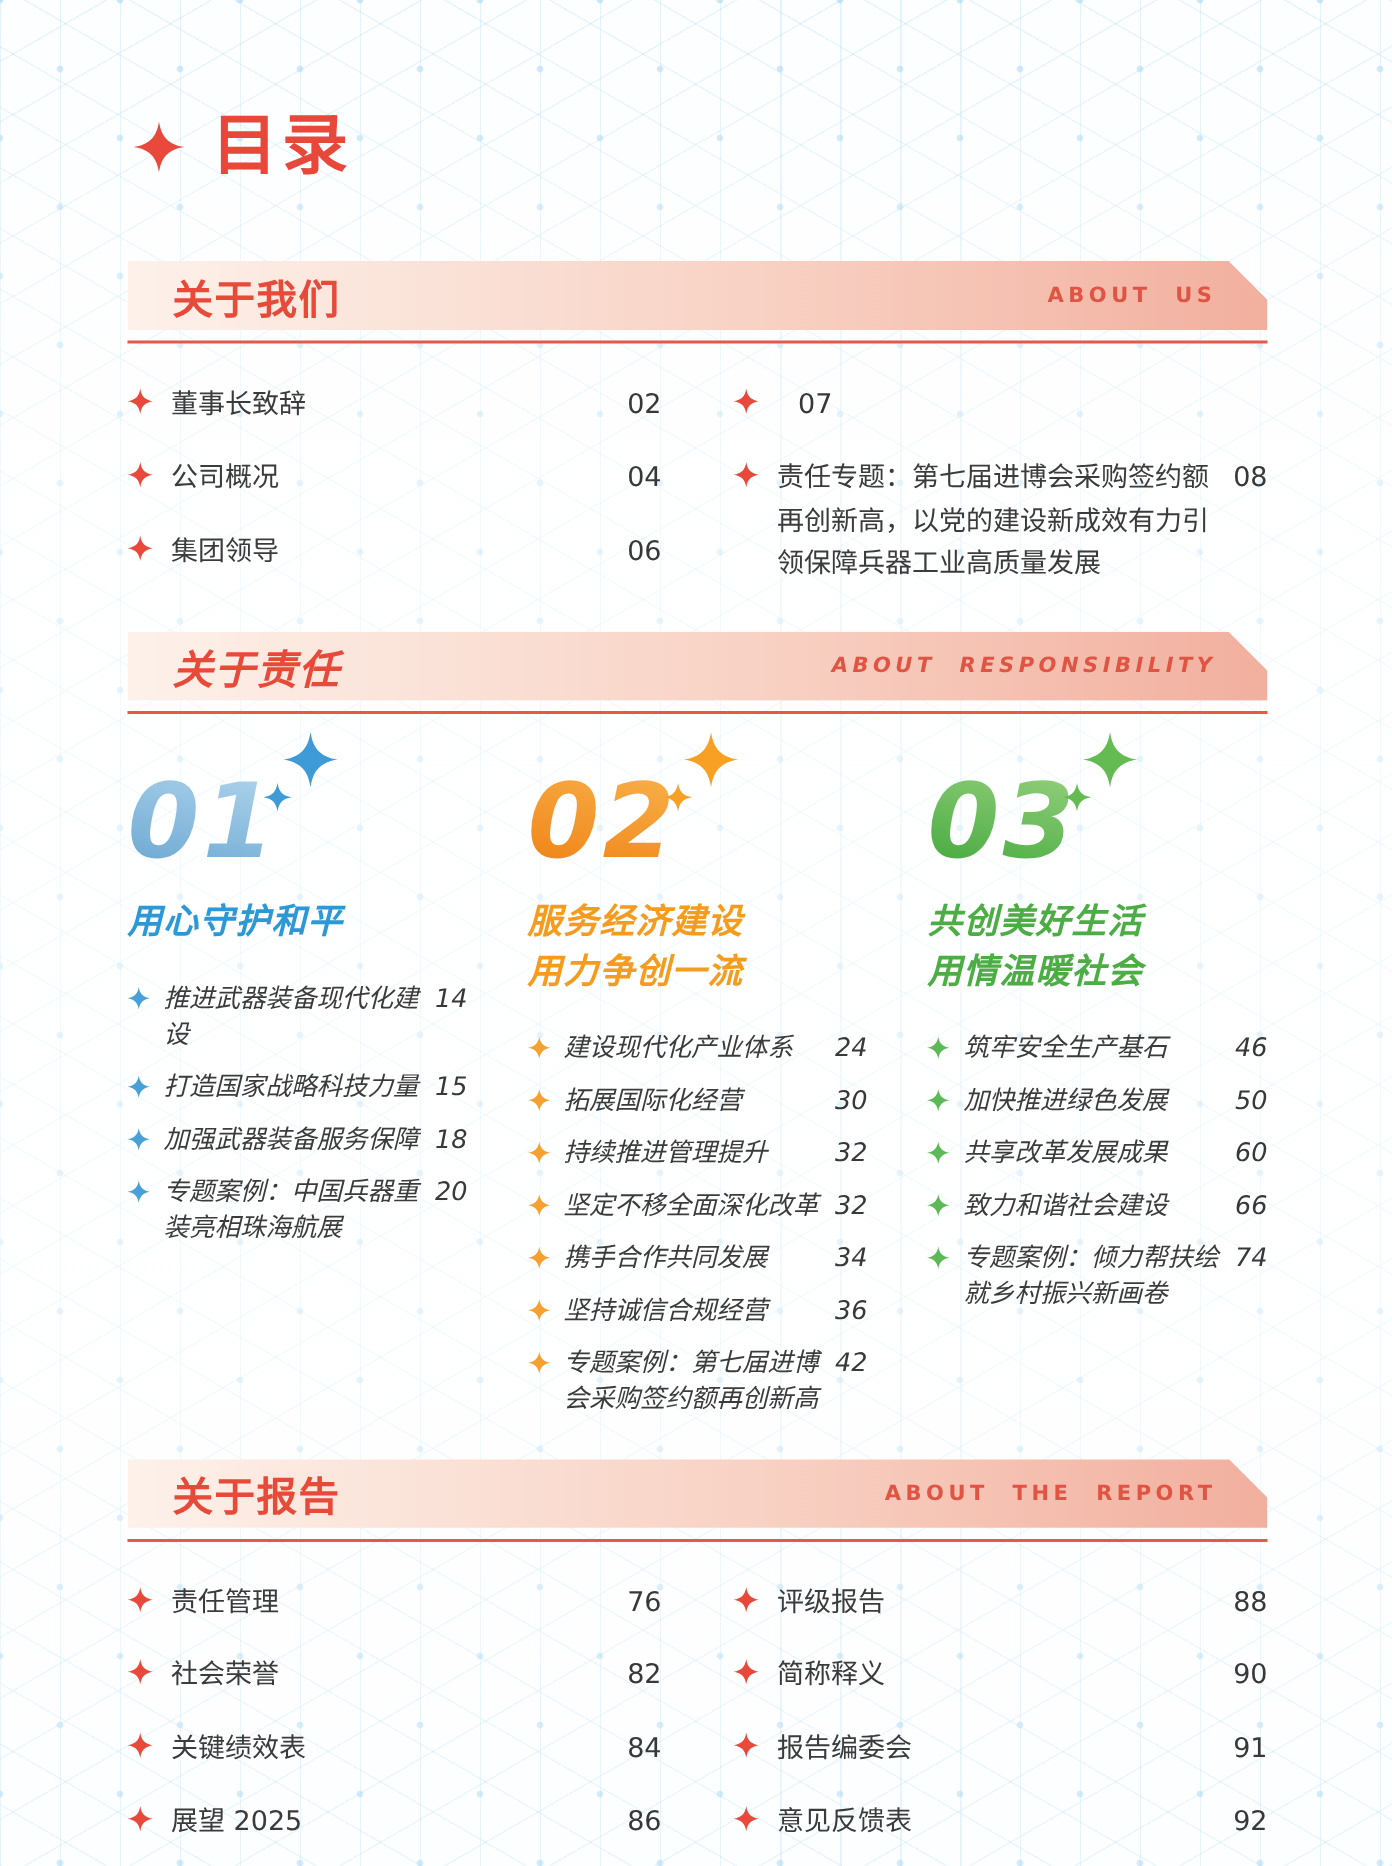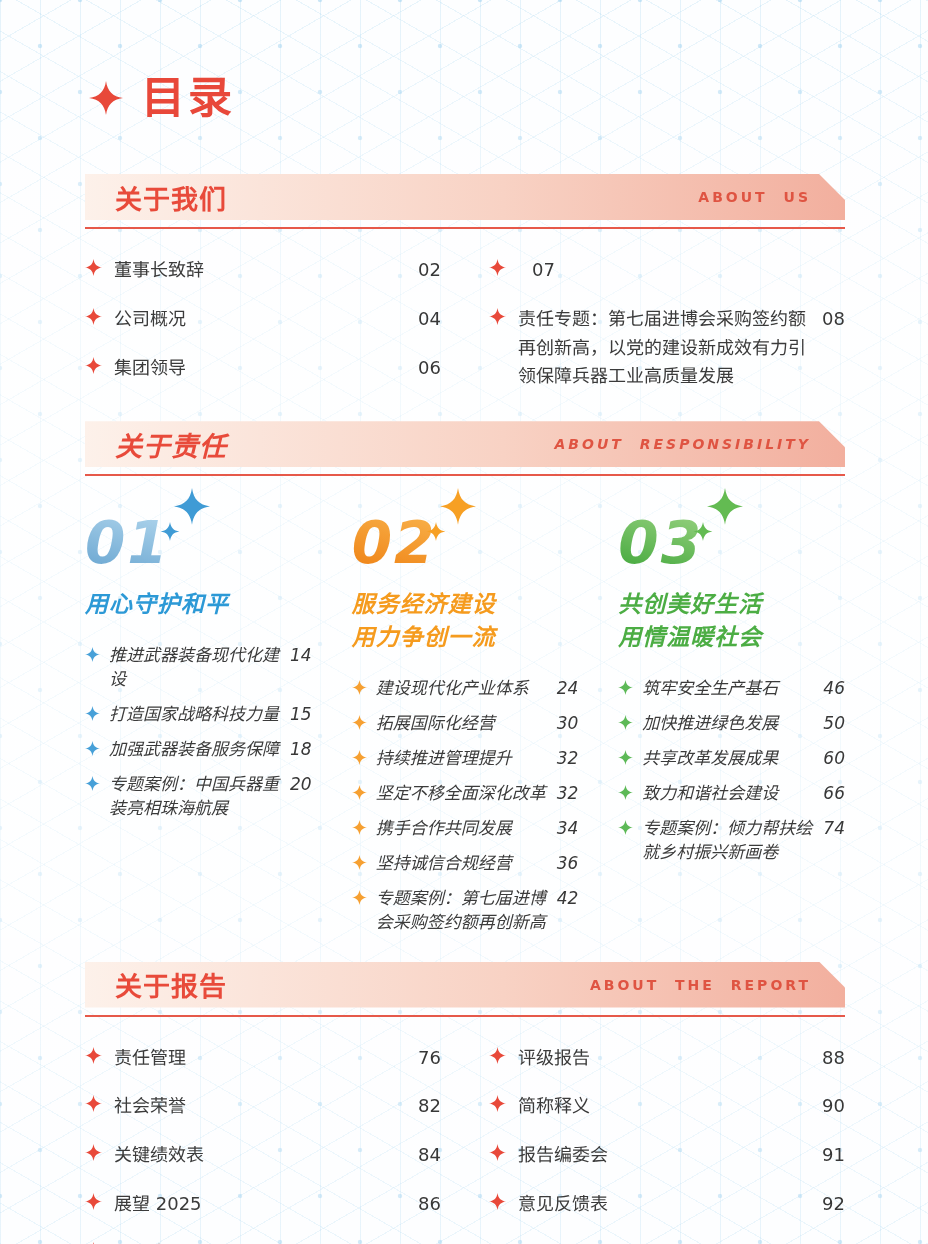--- a/index.html
+++ b/index.html
@@ -61,21 +61,21 @@
   .toc-page{margin-left:14px;white-space:nowrap;line-height:1.6;color:#383838;}
   .c-red{color:#e8493a;}
   .c-blue{color:#47a0d8;}
   .c-orange{color:#f6a032;}
   .c-green{color:#5db957;}
 
   
   .chapters{display:grid;grid-template-columns:repeat(3,1fr);column-gap:40px;padding:24px 0 14px;}
   .num-wrap{position:relative;display:inline-block;line-height:1;margin-top:14px;}
   .chapter-number{
-    font-size:58px;font-weight:900;letter-spacing:2px;line-height:1;
+    font-size:69px;font-weight:900;letter-spacing:2px;line-height:1;
   }
   .ch-blue   .chapter-number{color:#7cb3d9;}
   .ch-orange .chapter-number{color:#f3962a;}
   .ch-green  .chapter-number{color:#5eb754;}
   @supports ((-webkit-background-clip: text) or (background-clip: text)){
     .ch-blue   .chapter-number{background:linear-gradient(195deg,#b4d8ee 0%,#74add5 80%);-webkit-background-clip:text;background-clip:text;color:transparent;}
     .ch-orange .chapter-number{background:linear-gradient(195deg,#f9b54e 0%,#f0891d 80%);-webkit-background-clip:text;background-clip:text;color:transparent;}
     .ch-green  .chapter-number{background:linear-gradient(195deg,#9bd383 0%,#4fae46 80%);-webkit-background-clip:text;background-clip:text;color:transparent;}
   }
   .num-sparkle{position:absolute;right:-46px;top:-26px;width:60px;height:60px;}

